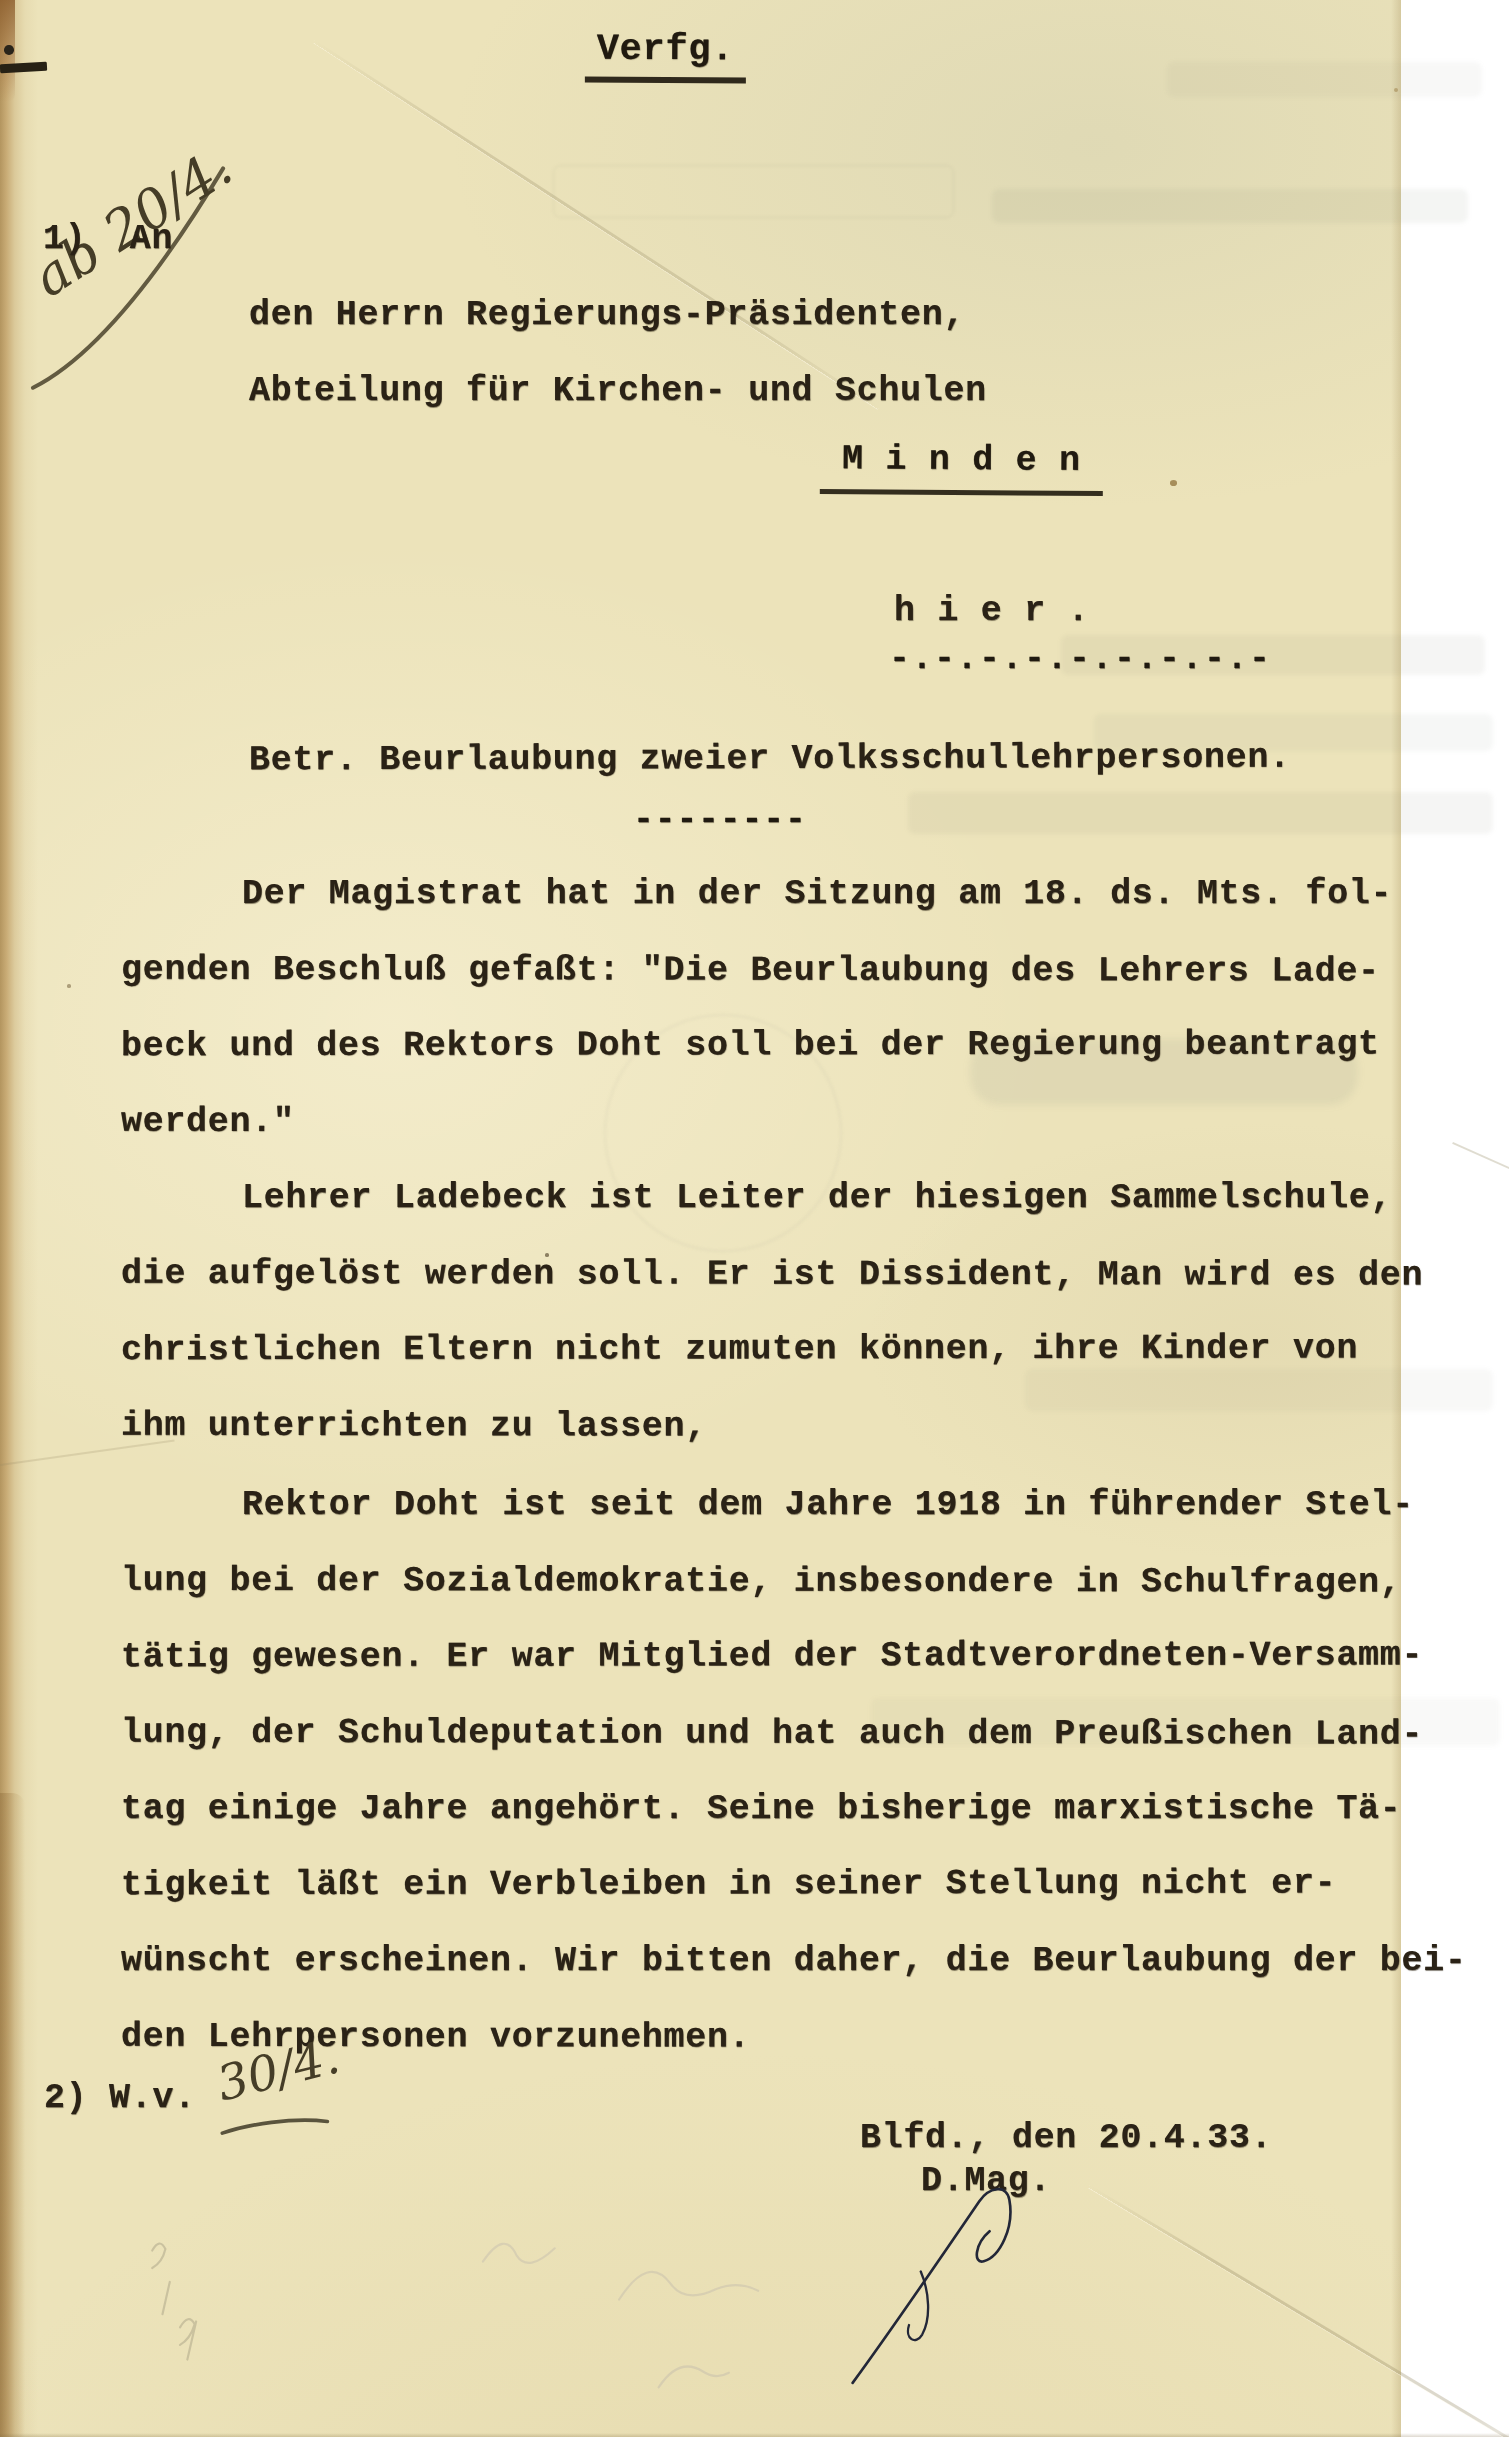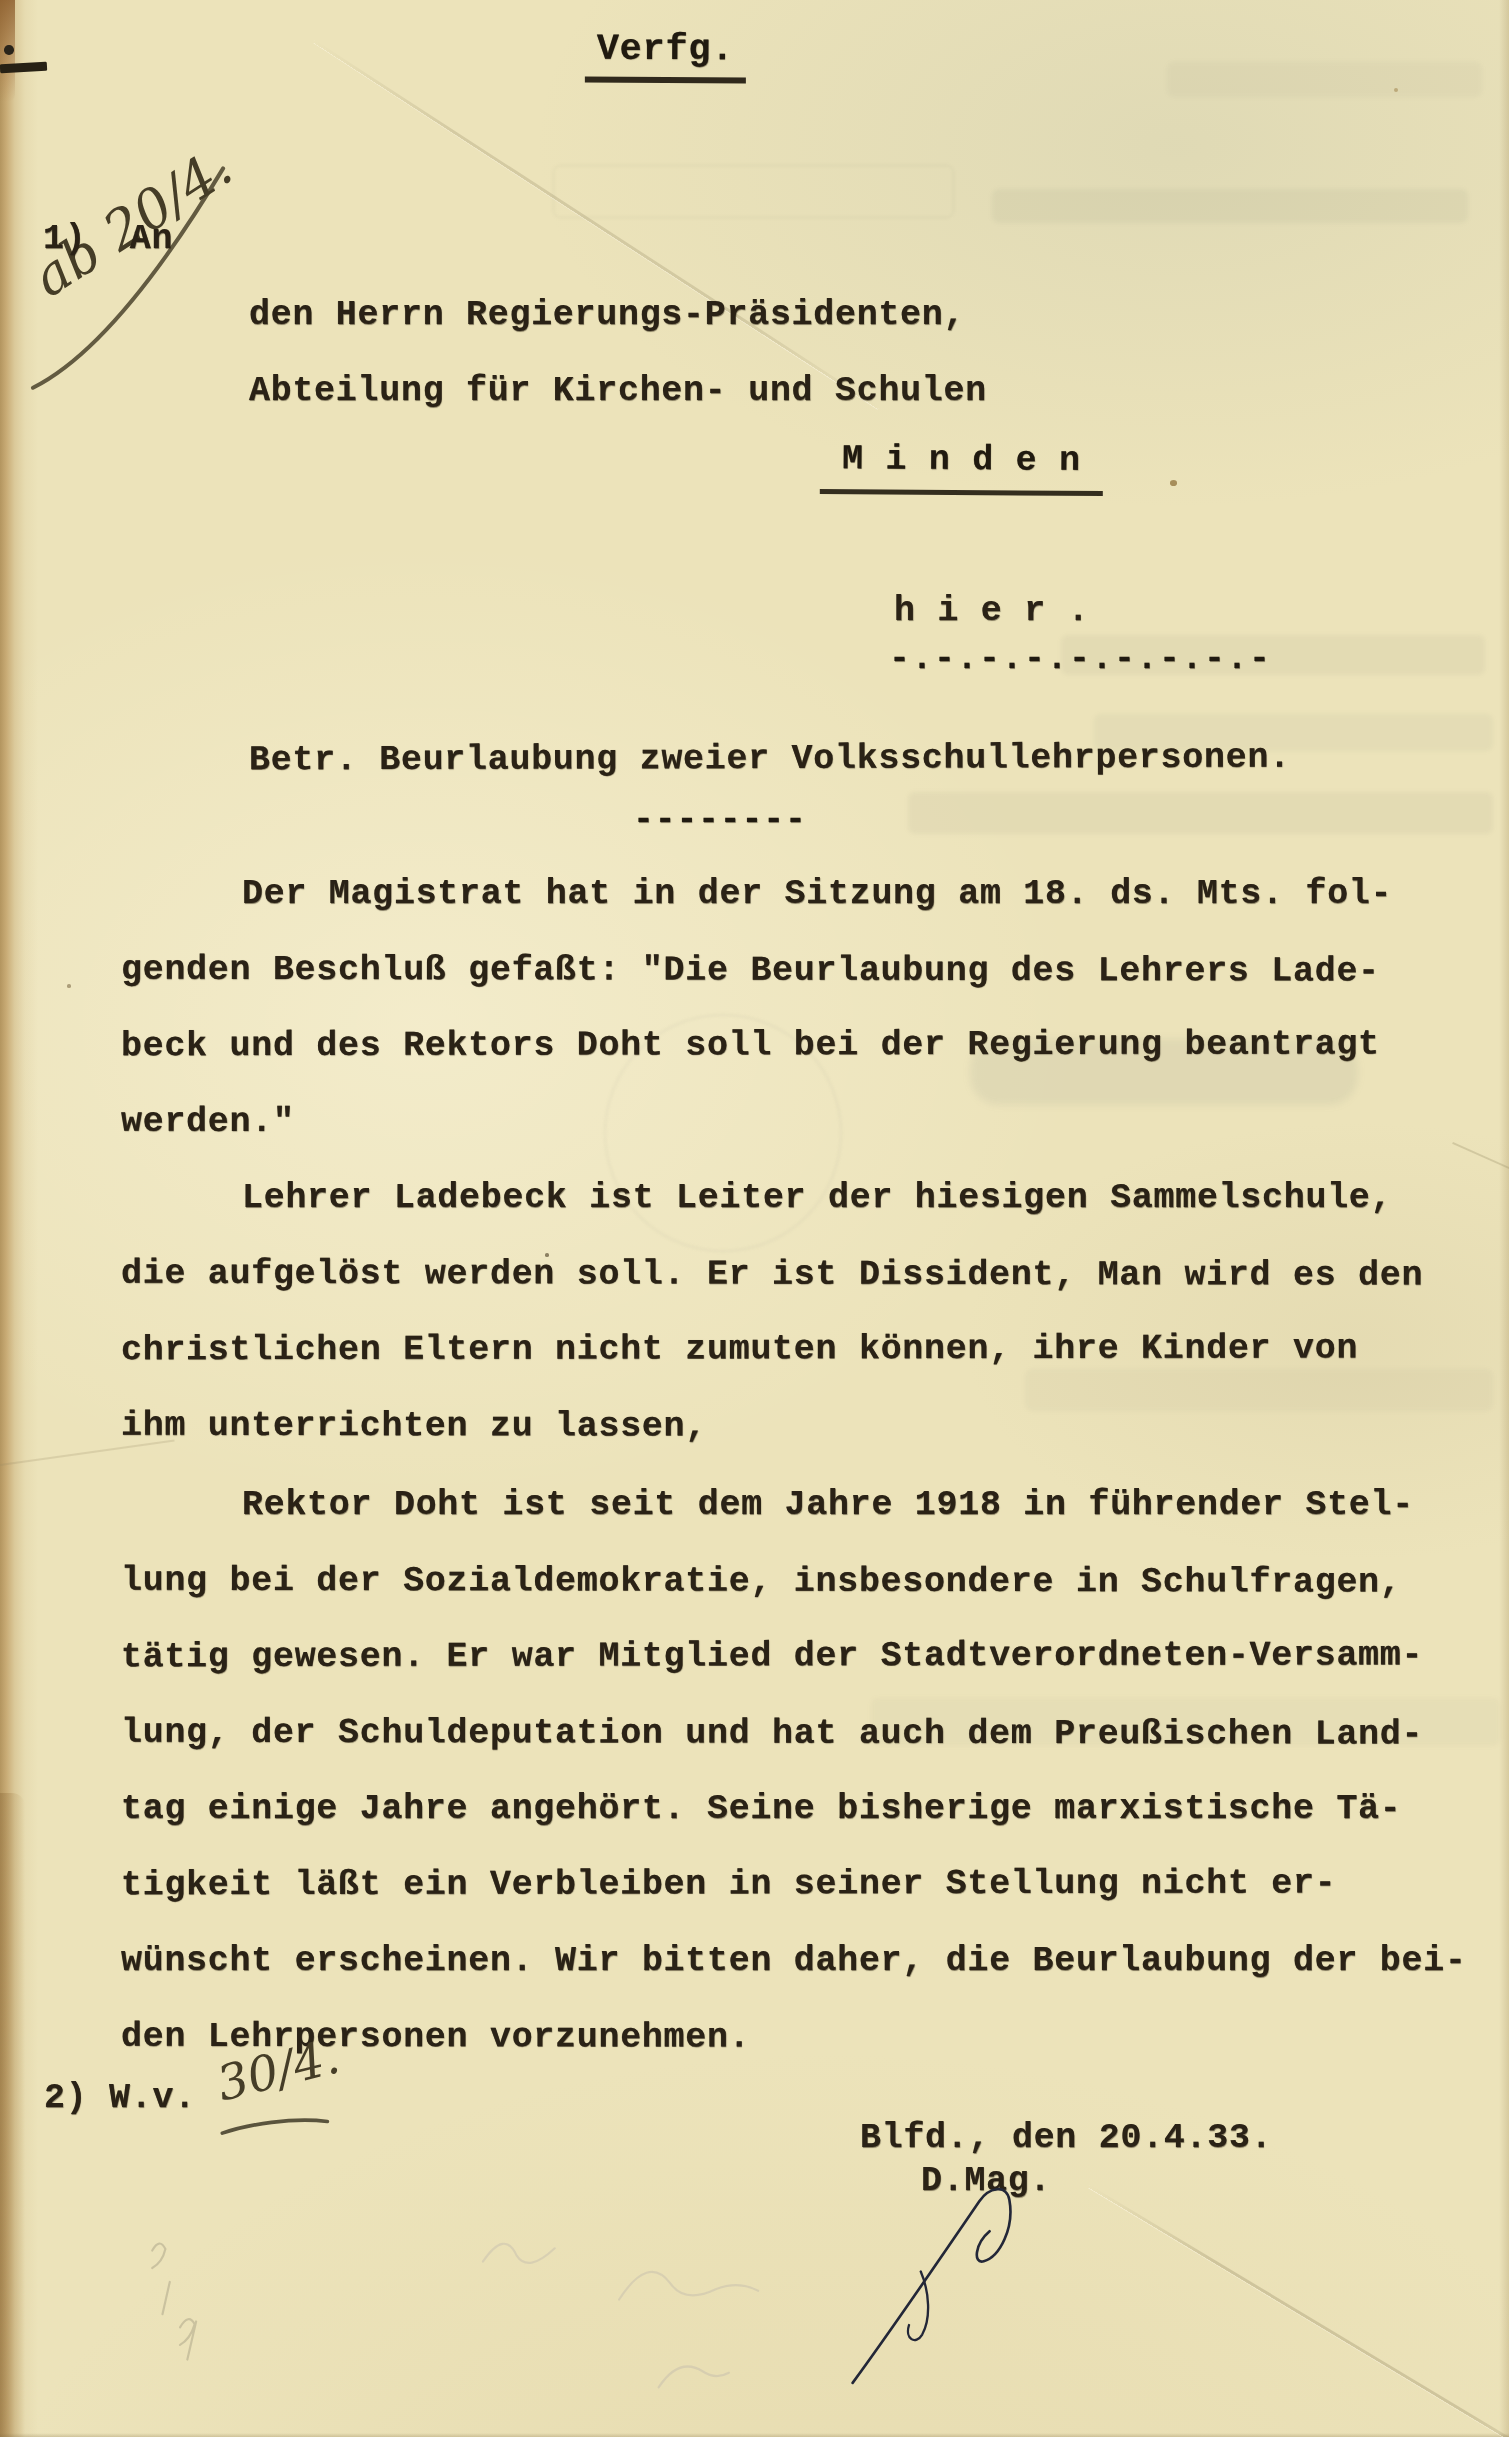--- a/index.html
+++ b/index.html
@@ -2,21 +2,21 @@
 <html style="font-size:11.7px"><head>
 <meta charset="utf-8">
 <style>
   html,body{margin:0;padding:0;}
   body{
     width:1509px;height:2438px;
     font-family:"Liberation Mono","DejaVu Sans Mono",monospace;
     overflow:hidden;
   }
   #page{
-    position:relative;width:1509px;height:2438px;
+    position:relative;width:1401px;height:2438px;
     background:
       radial-gradient(1171px 659px at 78% 6%, rgba(173,180,160,0.20), transparent 55%),
       radial-gradient(1098px 805px at 28% 42%, rgba(255,250,230,0.38), transparent 60%),
       radial-gradient(1464px 1098px at 55% 112%, rgba(212,194,140,0.28), transparent 62%),
       radial-gradient(659px 366px at 90% 55%, rgba(200,188,146,0.20), transparent 60%),
       #ece3ba;
   }
   .abs{position:absolute;}
   .typed{
     position:absolute;

